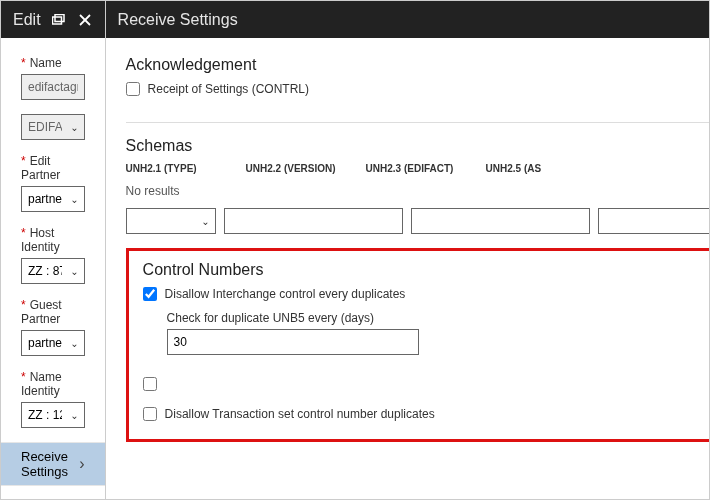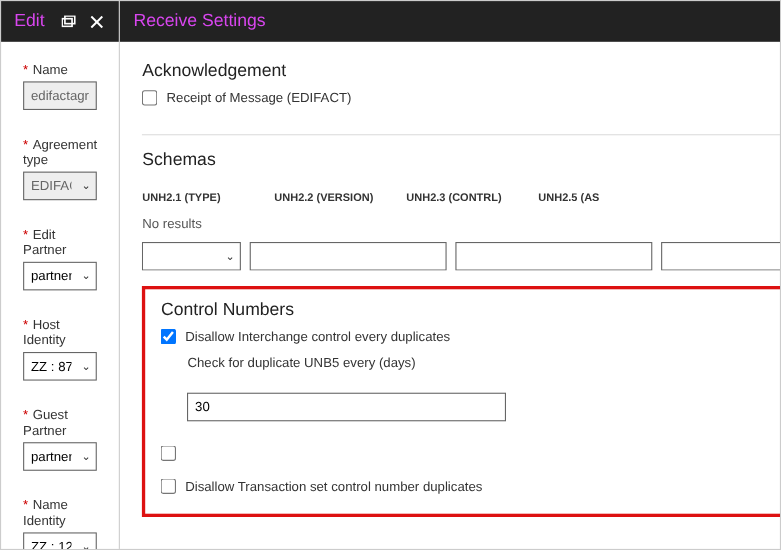--- a/index.html
+++ b/index.html
@@ -1,56 +1,56 @@
 <!DOCTYPE html>
 <html><head>
 <meta charset="utf-8">
 <style>
   * { box-sizing: border-box; margin: 0; padding: 0; font-family: "Segoe UI", Arial, sans-serif; }
   body { width: 710px; height: 500px; overflow: hidden; display: flex; background: #fff; border: 1px solid #ccc; }
   .left-panel { width: 311px; display: flex; flex-direction: column; border-right: 1px solid #ccc; }
-  .panel-header { background: #222; color: #d946ef; height: 37px; display: flex; align-items: center; padding: 0 12px; }
+  .panel-header { background: #222; color: #e5e5e5; height: 37px; display: flex; align-items: center; padding: 0 12px; }
   .panel-title { font-size: 16px; font-weight: 400; flex: 1; }
   .hicon { width: 16px; height: 16px; display: inline-flex; align-items: center; justify-content: center; margin-left: 10px; cursor: pointer; }
   .left-body { padding: 18px 20px 0 20px; flex: 1; overflow: hidden; }
   .field-label { font-size: 12px; color: #333; margin-bottom: 4px; }
   .field-label .req { color: #c00; margin-right: 4px; }
   .text-input, .select-input {
     width: 100%; height: 26px; border: 1px solid #666; font-size: 12px; padding: 0 6px; background: #fff;
   }
   .text-input[disabled], .select-input[disabled] { background: #eee; color: #666; }
   .select-wrap { position: relative; }
   .select-input { appearance: none; -webkit-appearance: none; padding-right: 22px; }
   .select-caret { position: absolute; right: 6px; top: 50%; transform: translateY(-50%); pointer-events: none; font-size: 10px; color: #333; }
-  .field-block { margin-bottom: 24px; }
+  .field-block { margin-bottom: 14px; }
   .nav-list { margin: 8px -20px 0 -20px; }
   .nav-item {
     display: flex; align-items: center; justify-content: space-between;
     height: 44px; padding: 0 20px; font-size: 13px; cursor: pointer;
     border-top: 1px solid #e6e6e6; border-bottom: 1px solid #e6e6e6;
   }
   .nav-item.selected { background: #b6cde4; }
   .chev { font-size: 16px; color: #444; }
 
   .right-panel { flex: 1; display: flex; flex-direction: column; }
   .right-body { padding: 18px 0 18px 20px; flex: 1; overflow: hidden; font-size: 12px; color: #333; }
   .section-title { font-size: 16px; font-weight: 400; color: #222; margin-bottom: 8px; }
   .section { padding: 0 20px 14px 0; }
   .sep { border: none; border-top: 1px solid #ddd; margin: 8px 0 14px 0; }
   .check-row { display: flex; align-items: center; gap: 8px; margin: 4px 0; }
   .check-row input[type=checkbox] { width: 14px; height: 14px; }
   .schema-head { display: flex; gap: 20px; font-size: 10px; font-weight: 600; color: #333; margin: 6px 0 10px 0; white-space: nowrap; overflow: hidden; }
-  .schema-head span { display: inline-block; margin-top: 12px; }
+  .schema-head span { display: inline-block; }
   .no-results { font-size: 12px; color: #555; margin-bottom: 10px; }
   .schema-inputs { display: flex; gap: 8px; overflow: hidden; }
   .schema-inputs .select-wrap { width: 90px; flex: 0 0 90px; }
   .schema-inputs .ti { flex: 0 0 92px; height: 26px; border: 1px solid #666; }
   .highlight-box { border: 3px solid #d11; padding: 10px 14px 14px 14px; margin-right: 10px; }
   .sub-indent { margin-left: 24px; margin-top: 10px; }
-  .days-input { width: 290px; height: 26px; border: 1px solid #666; font-size: 12px; padding: 0 6px; margin-top: 20px; }
+  .days-input { width: 252px; height: 26px; border: 1px solid #666; font-size: 12px; padding: 0 6px; margin-top: 4px; }
   .control-gap { height: 18px; }
 </style>
 </head>
 <body>
 
 <div class="left-panel">
   <div class="panel-header">
     <div class="panel-title">Edit</div>
     <span class="hicon">
       <svg width="13" height="11" viewBox="0 0 13 11">
@@ -67,21 +67,20 @@
   </div>
 
   <div class="left-body">
 
     <div class="field-block">
       <div class="field-label"><span class="req">*</span><span>Name</span></div>
       <input class="text-input" disabled="" value="edifactagreement" style="">
     </div>
 
     <div class="field-block">
-      <div class="field-label"><span class="req">*</span><span>Agreement type</span></div>
       <div class="select-wrap">
         <input class="select-input" disabled="" value="EDIFACT" style="">
         <span class="select-caret">⌄</span>
       </div>
     </div>
 
     <div class="field-block">
       <div class="field-label"><span class="req">*</span><span>Edit Partner</span></div>
       <div class="select-wrap">
         <input class="select-input" value="partner1" style="">
@@ -128,32 +127,32 @@
   <div class="panel-header">
     <div class="panel-title">Receive Settings</div>
   </div>
 
   <div class="right-body">
 
     <div class="section">
       <div class="section-title">Acknowledgement</div>
       <label class="check-row">
         <input type="checkbox" style="">
-        <span>Receipt of Message (EDIFACT)</span>
+        <span>Receipt of Settings (CONTRL)</span>
       </label>
     </div>
 
     <hr class="sep">
 
     <div class="section">
       <div class="section-title">Schemas</div>
       <div class="schema-head">
         <span style="width:100px">UNH2.1 (TYPE)</span>
         <span style="width:100px">UNH2.2 (VERSION)</span>
-        <span style="width:100px">UNH2.3 (CONTRL)</span>
+        <span style="width:100px">UNH2.3 (EDIFACT)</span>
         <span>UNH2.5 (AS</span>
       </div>
       <div class="no-results">No results</div>
       <div class="schema-inputs">
         <div class="select-wrap">
           <input class="select-input" style="">
           <span class="select-caret">⌄</span>
         </div>
         <input class="ti" style="">
         <input class="ti" style="">

